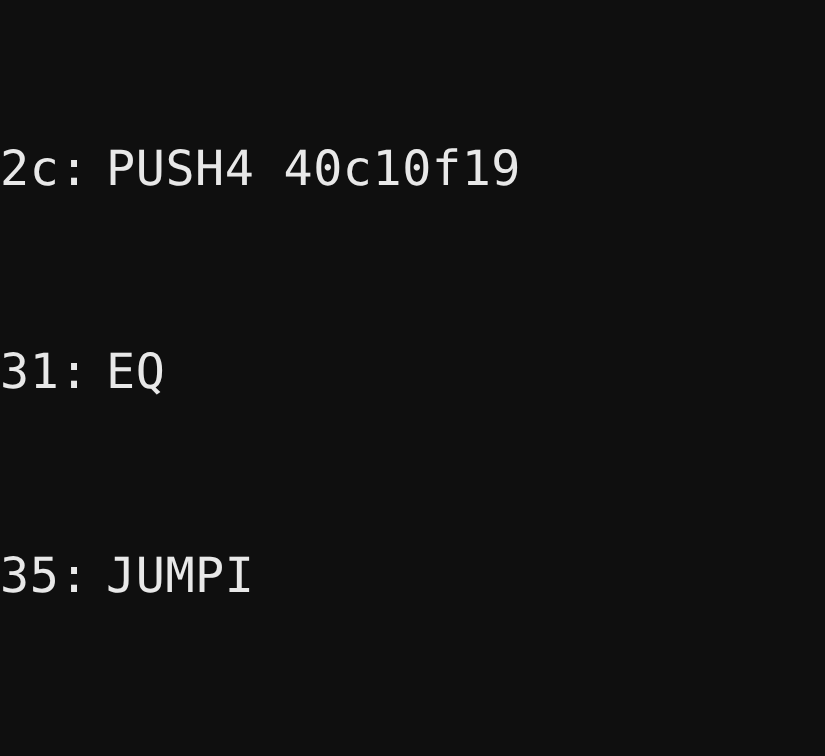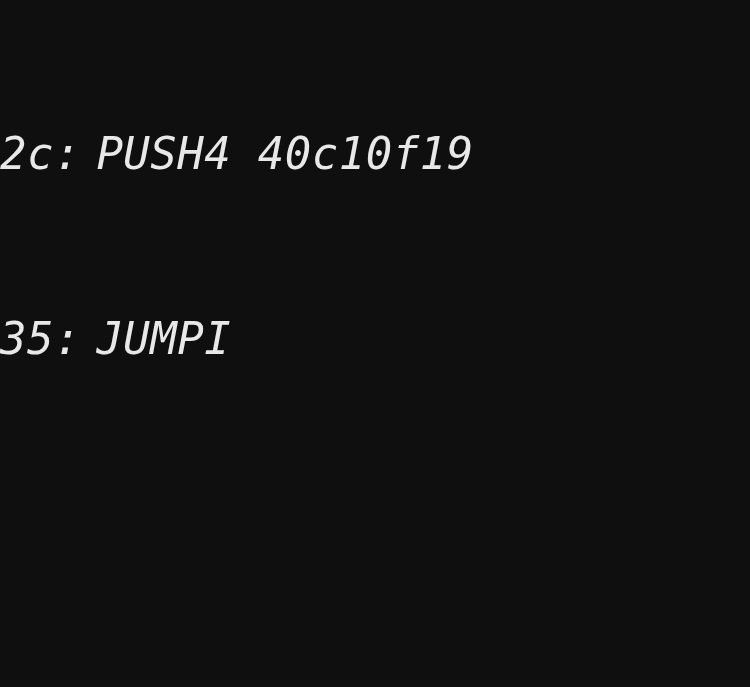--- a/index.html
+++ b/index.html
@@ -21,35 +21,35 @@
       letter-spacing: 0.5px;
     }
     .listing {
       white-space: pre;
     }
     .line {
       display: block;
     }
     .offset, .sep, .opcode, .operand {
       display: inline;
-      font-style: italic;
     }
     .sep {
       margin-right: 0.35em;
     }
     .opgap {
       display: inline-block;
       width: 0.6em;
     }
   </style>
 </head>
 <body>
 
 <div class="listing">
   <span class="line"><span class="offset">2c</span><span class="sep">:</span><span class="opcode">PUSH4</span><span class="opgap"></span><span class="operand">40c10f19</span></span>
+  <span class="line"><span class="offset">31</span><span class="sep">:</span><span class="opcode">EQ</span></span>
   <span class="line"><span class="offset">35</span><span class="sep">:</span><span class="opcode">JUMPI</span></span>
   
   
   
   
   
   
 </div>
 
 </body></html>

